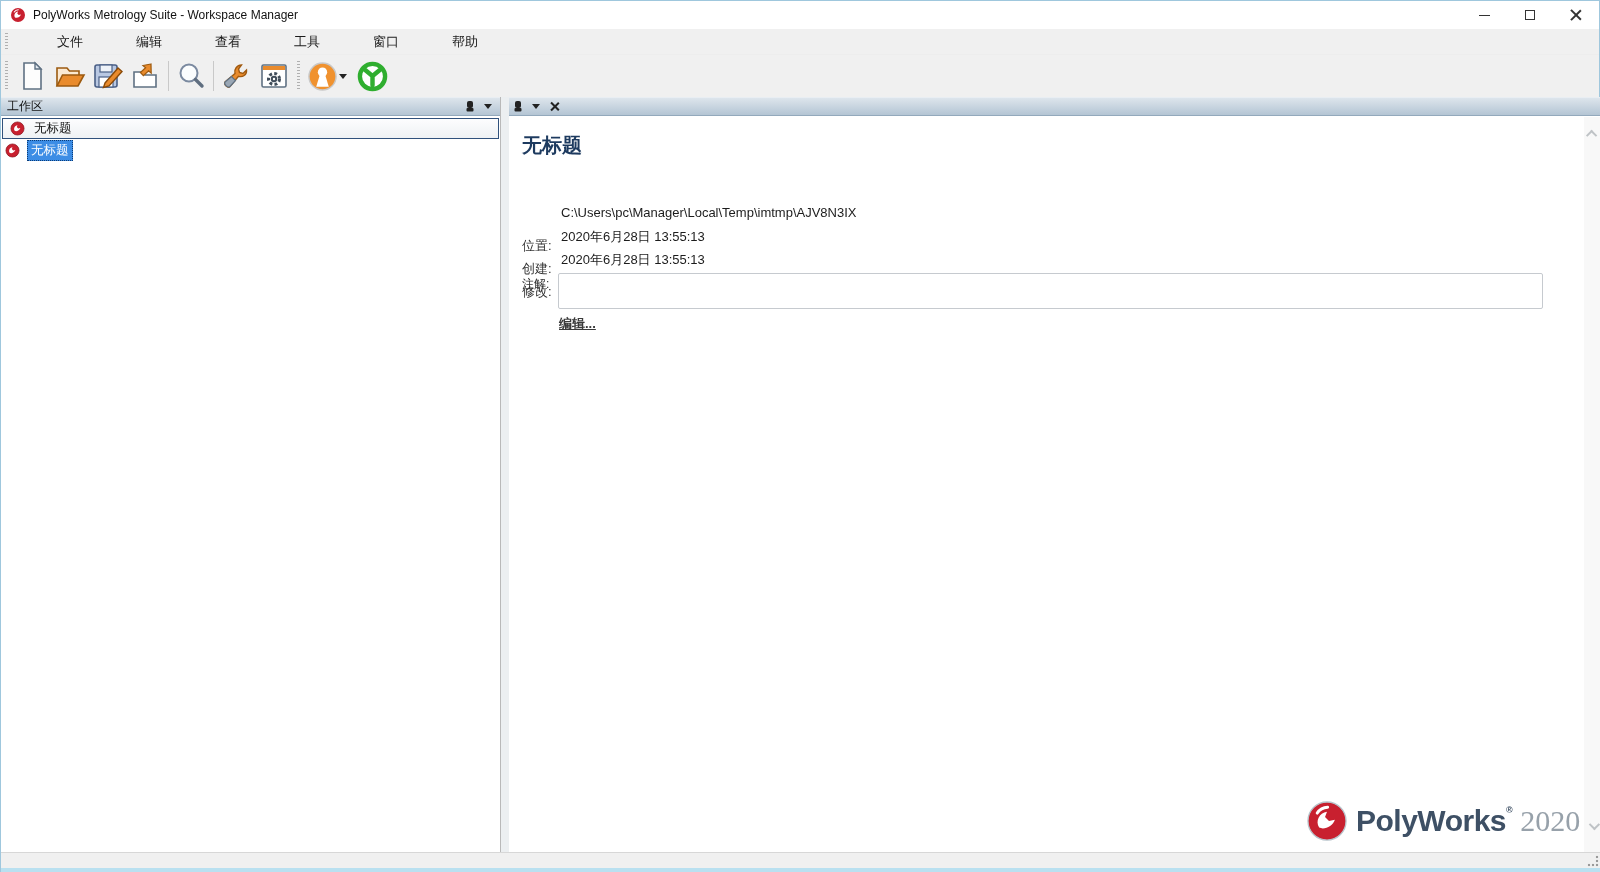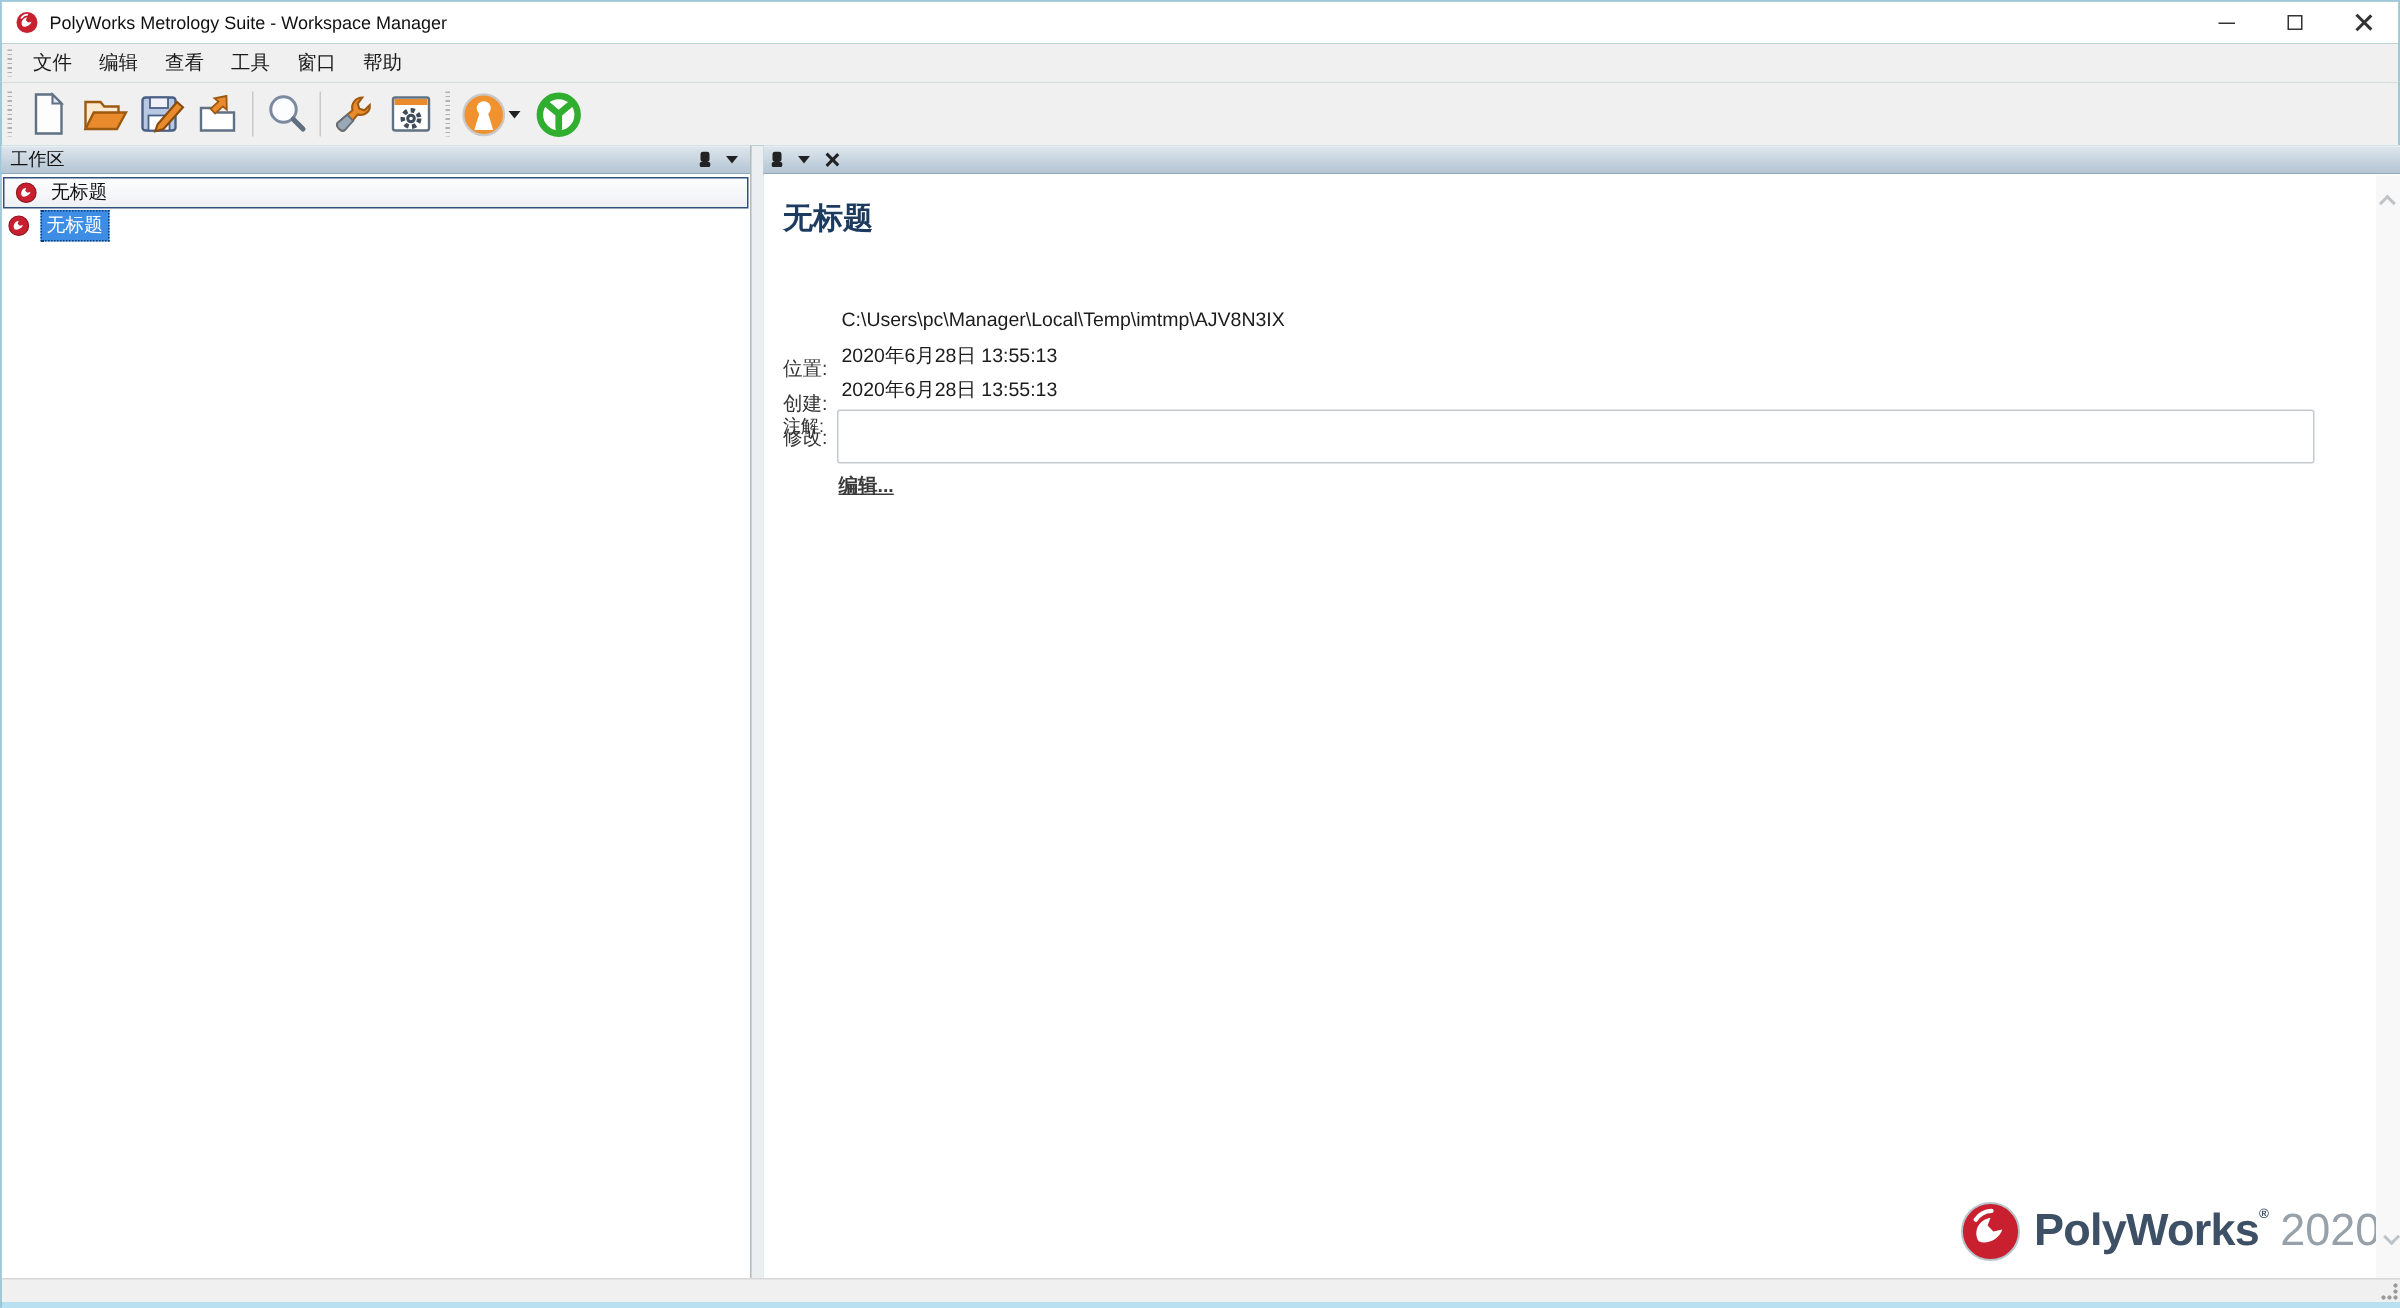--- a/index.html
+++ b/index.html
@@ -1,34 +1,34 @@
 <!DOCTYPE html>
 <html><head>
 <meta charset="utf-8">
 <style>
   * { margin:0; padding:0; box-sizing:border-box; }
   html,body { width:1600px; height:872px; }
   body { font-family:"Liberation Sans","DejaVu Sans",sans-serif; background:#fff; overflow:hidden; }
-  .window { position:relative; width:1600px; height:872px; background:#0f766e; border:1px solid #9fc7dd; }
+  .window { position:relative; width:1600px; height:872px; background:#be185d; border:1px solid #9fc7dd; }
 
   
   .titlebar { position:absolute; left:0; top:0; width:100%; height:28px; background:#fff; display:flex; align-items:center; }
   .titlebar .app-icon { margin-left:9px; width:16px; height:16px; }
   .titlebar .title-text { margin-left:7px; font-size:12px; color:#111; }
   .win-controls { position:absolute; right:0; top:0; height:28px; display:flex; }
   .win-btn { width:46px; height:28px; display:flex; align-items:center; justify-content:center; background:transparent; border:none; cursor:default; }
   .glyph-min { width:11px; height:1px; background:#333; }
   .glyph-max { width:10px; height:10px; border:1px solid #333; }
   .glyph-close { position:relative; width:12px; height:12px; }
   .glyph-close:before,.glyph-close:after { content:""; position:absolute; left:5px; top:-1px; width:1.5px; height:14px; background:#333; }
   .glyph-close:before { transform:rotate(45deg); }
   .glyph-close:after { transform:rotate(-45deg); }
 
   
-  .menubar { position:absolute; left:0; top:28px; width:100%; height:26px; background:#f0f0f0; display:flex; align-items:center; border-bottom:1px solid #ededed; }
+  .menubar { position:absolute; left:0; top:28px; width:100%; height:26px; background:#f0f0f0; display:flex; align-items:center; border-bottom:1px solid #ededed;gap:35px; }
   .grip { width:3px; height:18px; margin:0 5px 0 4px; background:repeating-linear-gradient(to bottom,#b0b0b0 0 1px,transparent 1px 3px); }
   .menu-item { padding:4px 9px; font-size:13px; color:#1a1a1a; background:transparent; border:none; cursor:default; }
 
   
   .toolbar { position:absolute; left:0; top:54px; width:100%; height:42px; background:#f0f0f0; display:flex; align-items:center; }
   .grip-tall { width:3px; height:30px; margin:0 5px 0 4px; background:repeating-linear-gradient(to bottom,#b0b0b0 0 1px,transparent 1px 3px); }
   .tb-btn { width:38px; height:38px; display:flex; align-items:center; justify-content:center; background:transparent; border:none; cursor:default; }
   .tb-sep { width:1px; height:30px; background:#c9c9c9; margin:0 3px; }
   .dd-arrow { width:0; height:0; border-left:4px solid transparent; border-right:4px solid transparent; border-top:5px solid #222; margin:0 4px 0 -2px; }
 
@@ -72,21 +72,21 @@
   .chev.down { transform:rotate(225deg) translateY(2px); }
 
   
   .watermark { position:absolute; left:678px; top:383px; width:420px; height:95px; display:flex; pointer-events:none; }
   .wm-text { margin-left:5px; }
   .wm-title { font-size:50px; font-weight:bold; letter-spacing:4px; color:#fff; -webkit-text-stroke:2px #d6d6d6; line-height:1.0; }
   .wm-sub { font-size:33px; color:#cccccc; margin-top:-6px; letter-spacing:1px; font-family:"Liberation Serif","DejaVu Serif",serif; }
   .brand { position:absolute; left:1305px; top:688px; display:flex; align-items:center; }
   .brand-name { font-size:30px; font-weight:bold; color:#3e5065; margin-left:8px; letter-spacing:-0.5px; }
   .brand-mark { font-size:9px; color:#3e5065; vertical-align:18px; }
-  .brand-year { font-size:30px; font-weight:300; color:#97a1aa; margin-left:8px; }
+  .brand-year { font-size:30px; font-weight:300; color:#97a1aa; margin-left:8px;font-family:Liberation Serif, serif; }
 
   
   .statusbar { position:absolute; left:0; top:851px; width:1600px; height:16px; background:#f0f0f0; border-top:1px solid #d7d7d7; }
   .resize-grip { position:absolute; right:2px; bottom:1px; width:12px; height:12px; background:
      radial-gradient(circle at 10px 10px,#9a9a9a 1.2px,transparent 1.6px),
      radial-gradient(circle at 6px 10px,#9a9a9a 1.2px,transparent 1.6px),
      radial-gradient(circle at 10px 6px,#9a9a9a 1.2px,transparent 1.6px),
      radial-gradient(circle at 2px 10px,#9a9a9a 1.2px,transparent 1.6px),
      radial-gradient(circle at 10px 2px,#9a9a9a 1.2px,transparent 1.6px); }
   .bottom-strip { position:absolute; left:0; top:867px; width:1600px; height:5px; background:#b9e0f0; }

